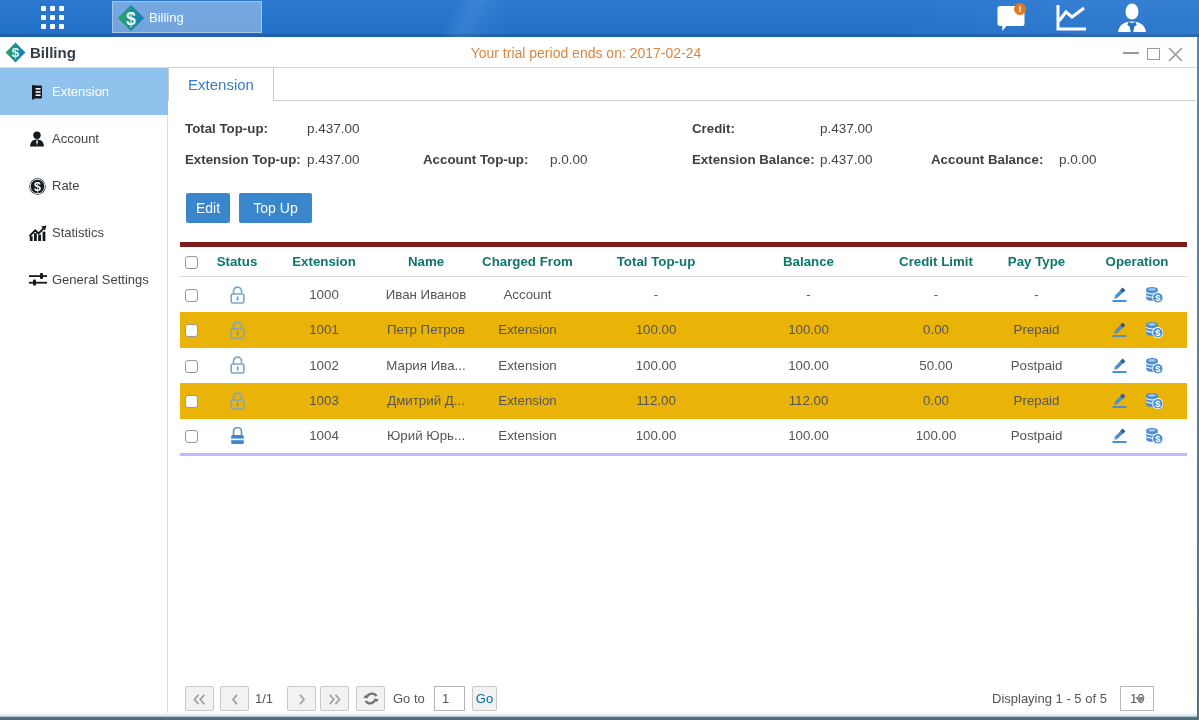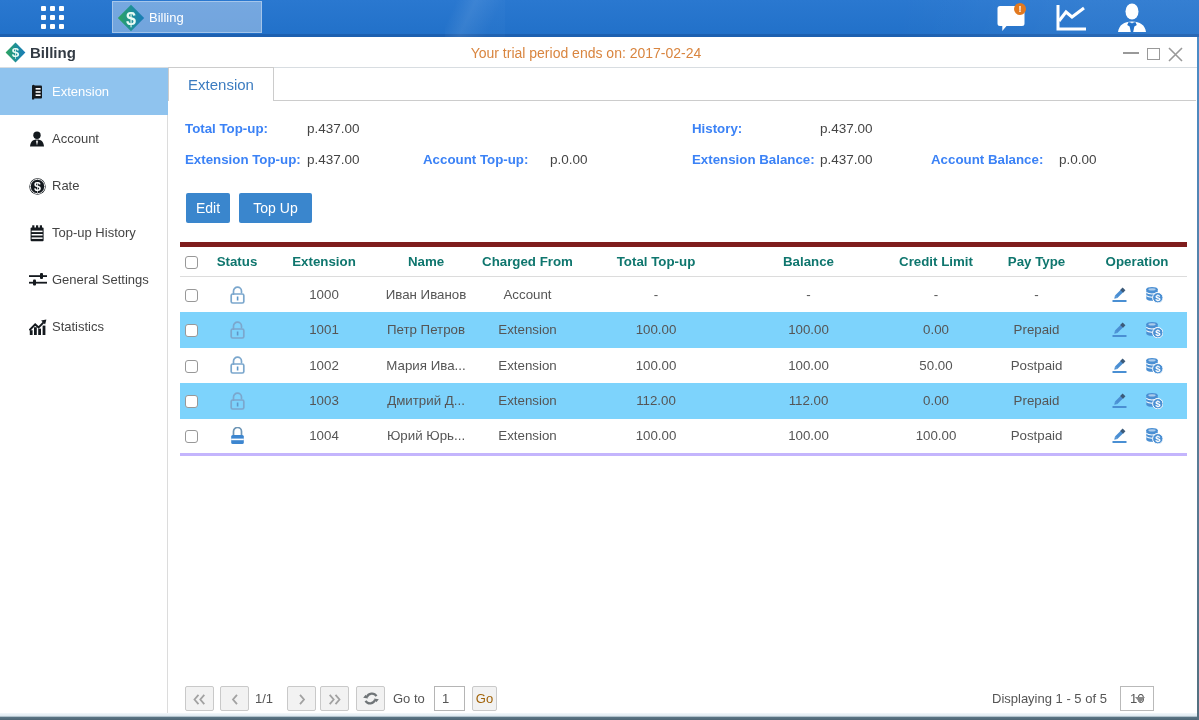--- a/index.html
+++ b/index.html
@@ -39,47 +39,47 @@
 
   
   #content { position:absolute; left:168px; top:68px; width:1031px; height:645px;
     background:#fff; }
   #tabstrip { position:absolute; left:0; top:0; width:1028px; height:33px;
     border-bottom:1px solid #ccc; background:#fff; }
   #tab1 { position:absolute; left:0; top:-1px; width:106px; height:34px; background:#fff;
     border:1px solid #ccc; border-bottom:none; color:#3c7cc0; font-size:15px;
     text-align:center; line-height:33px; }
 
-  .lab { position:absolute; font-size:13.3px; font-weight:bold; color:#3b82f6; }
+  .lab { position:absolute; font-size:13.3px; font-weight:bold; color:#404040; }
   .val { position:absolute; font-size:13.5px; color:#444; }
 
   .btn { position:absolute; top:125px; height:30px; background:#3a86cd; color:#fff;
     font-size:14px; border-radius:2px; text-align:center; line-height:30px; }
 
   
   #tbl { position:absolute; left:12px; top:174px; width:1007px;
     border-collapse:collapse; table-layout:fixed; font-size:13.3px; color:#555; }
   #tbl th { height:32px; font-weight:bold; color:#0f766e;
     border-top:5px solid #7f1d1d; border-bottom:1px solid #dcdcdc; }
   #tbl td { height:35.5px; text-align:center; }
-  #tbl tr.alt td { background:#7dd3fc; }
+  #tbl tr.alt td { background:#eab308; }
   #tbl tr.last td { border-bottom:3px solid #c4b5fd; }
   .cb { display:inline-block; margin-left:5px; width:13px; height:13px; border:1px solid #989898;
     border-radius:3px; background:#fff; vertical-align:middle; }
 
   
   .pbtn { position:absolute; top:618px; width:29px; height:25px; background:#f2f2f2;
     border:1px solid #c9c9c9; border-radius:2px; color:#a0a0a0; text-align:center;
     line-height:22px; font-size:15px; font-weight:bold; }
   .ptext { position:absolute; top:623px; font-size:13px; color:#555; }
   #goin { position:absolute; left:266px; top:618px; width:31px; height:25px;
     border:1px solid #b5b5b5; background:#fff; font-size:13px; color:#555;
     text-align:left; line-height:23px; padding-left:7px; }
   #gobtn { position:absolute; left:304px; top:618px; width:25px; height:25px;
-    background:#f2f2f2; border:1px solid #c9c9c9; border-radius:2px; color:#a16207;
+    background:#f2f2f2; border:1px solid #c9c9c9; border-radius:2px; color:#0369a1;
     font-size:13px; text-align:center; line-height:23px; }
   #psel { position:absolute; left:952px; top:618px; width:34px; height:25px;
     border:1px solid #b9b9b9; background:#fff; font-size:13px; color:#555;
     line-height:23px; padding-left:9px; }
   #psel .tri { position:absolute; right:8px; top:10px; width:0; height:0;
     border-left:5px solid transparent; border-right:5px solid transparent;
     border-top:6px solid #8a8a8a; }
 
   
   #bframe { position:absolute; left:0; top:713px; width:1199px; height:7px;
@@ -204,61 +204,49 @@
   </div>
   <div class="mitem">
     <svg class="ic" width="17" height="17" viewBox="0 0 17 17">
       <circle cx="8.5" cy="8.5" r="8.2" fill="#14191e"></circle>
       <circle cx="8.5" cy="8.5" r="7.2" fill="none" stroke="#fff" stroke-width="0.9"></circle>
       <text x="8.5" y="13.2" font-size="12.5" font-weight="bold" fill="#fff" text-anchor="middle" font-family="Liberation Sans">$</text>
     </svg>
     <div class="lb">Rate</div>
   </div>
   <div class="mitem">
-    <svg class="ic" width="16" height="17" viewBox="0 0 16 17">
-      <rect x="1.6" y="2.6" width="13" height="13.6" rx="1" fill="#14191e"></rect>
-      <rect x="3.2" y="0.3" width="2.2" height="4.4" fill="#14191e"></rect>
-      <rect x="7" y="0.3" width="2.2" height="4.4" fill="#14191e"></rect>
-      <rect x="10.8" y="0.3" width="2.2" height="4.4" fill="#14191e"></rect>
-      <rect x="2.6" y="5.6" width="11" height="1.5" fill="#fff"></rect>
-      <rect x="2.6" y="9" width="11" height="1.5" fill="#fff"></rect>
-      <rect x="2.6" y="12.4" width="11" height="1.5" fill="#fff"></rect>
-    </svg>
-    <div class="lb">Top-up History</div>
-  </div>
-  <div class="mitem">
-    <svg class="ic" width="18" height="15" viewBox="0 0 18 15">
-      <rect x="0" y="3.2" width="18" height="1.8" fill="#14191e"></rect>
-      <rect x="0" y="9.8" width="18" height="1.8" fill="#14191e"></rect>
-      <rect x="11" y="1" width="3" height="6" rx="1" fill="#14191e"></rect>
-      <rect x="4" y="7.6" width="3" height="6" rx="1" fill="#14191e"></rect>
-    </svg>
-    <div class="lb">General Settings</div>
-  </div>
-  <div class="mitem">
     <svg class="ic" width="18" height="16" viewBox="0 0 18 16">
       <rect x="0.8" y="11.2" width="2.8" height="4.8" fill="#14191e"></rect>
       <rect x="5" y="8.2" width="2.8" height="7.8" fill="#14191e"></rect>
       <rect x="9.2" y="9.6" width="2.8" height="6.4" fill="#14191e"></rect>
       <rect x="13.6" y="6.6" width="2.8" height="9.4" fill="#14191e"></rect>
       <path d="M0.4 11.2 L6.2 5.4 L9.6 8.4 L14.6 3.4" stroke="#14191e" stroke-width="2" fill="none"></path>
       <path d="M17.4 0.4 L12.1 1.5 L16.1 5.4 Z" fill="#14191e"></path>
     </svg>
     <div class="lb">Statistics</div>
   </div>
+  <div class="mitem">
+    <svg class="ic" width="18" height="15" viewBox="0 0 18 15">
+      <rect x="0" y="3.2" width="18" height="1.8" fill="#14191e"></rect>
+      <rect x="0" y="9.8" width="18" height="1.8" fill="#14191e"></rect>
+      <rect x="11" y="1" width="3" height="6" rx="1" fill="#14191e"></rect>
+      <rect x="4" y="7.6" width="3" height="6" rx="1" fill="#14191e"></rect>
+    </svg>
+    <div class="lb">General Settings</div>
+  </div>
 </div>
 
 <div id="content">
   <div id="tabstrip">
       <div id="tab1">Extension</div>
     </div>
 
   <div class="lab" style="left:17px; top:53px;">Total Top-up:</div>
   <div class="val" style="left:139px; top:53px;">p.437.00</div>
-  <div class="lab" style="left:524px; top:53px;">History:</div>
+  <div class="lab" style="left:524px; top:53px;">Credit:</div>
   <div class="val" style="left:652px; top:53px;">p.437.00</div>
 
   <div class="lab" style="left:17px; top:84px;">Extension Top-up:</div>
   <div class="val" style="left:139px; top:84px;">p.437.00</div>
   <div class="lab" style="left:255px; top:84px;">Account Top-up:</div>
   <div class="val" style="left:382px; top:84px;">p.0.00</div>
   <div class="lab" style="left:524px; top:84px;">Extension Balance:</div>
   <div class="val" style="left:652px; top:84px;">p.437.00</div>
   <div class="lab" style="left:763px; top:84px;">Account Balance:</div>
   <div class="val" style="left:891px; top:84px;">p.0.00</div>

